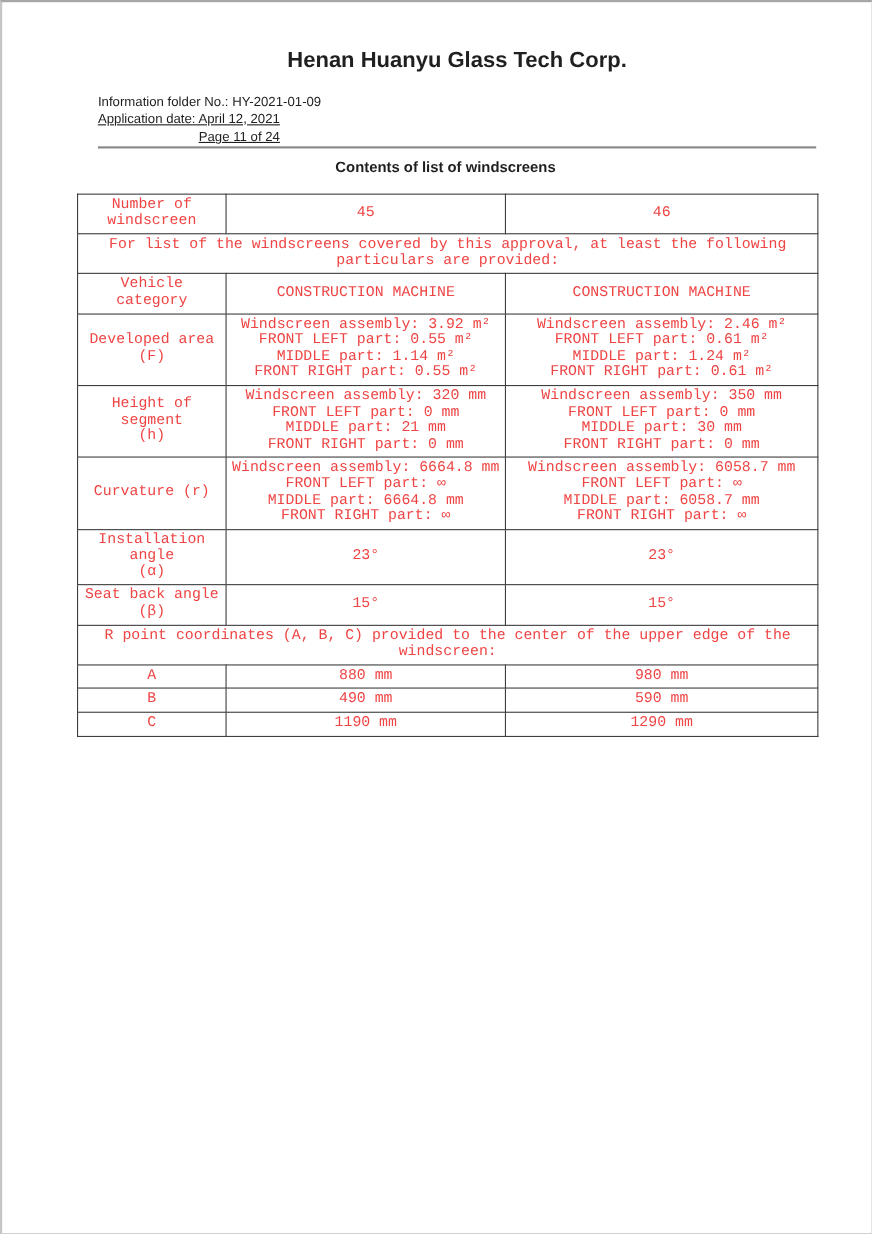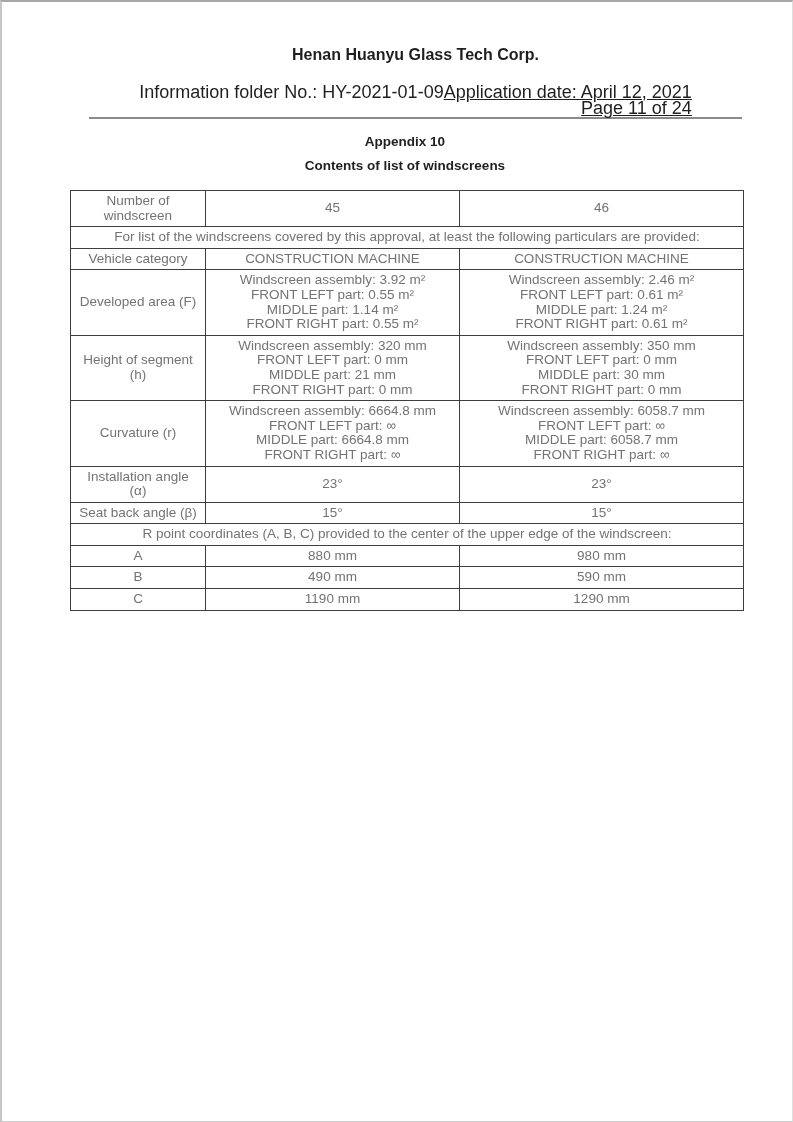--- a/index.html
+++ b/index.html
@@ -17,30 +17,31 @@
     overflow: hidden;
   }
 
   .doc-header {
     margin: 0 50px 0 87px;
     padding-top: 44px;
   }
   .company-title {
     text-align: center;
     font-weight: bold;
-    font-size: 16px;
+    font-size: 20px;
     line-height: 18px;
   }
   .meta-row {
     display: flex;
     justify-content: center;
     align-items: flex-start;
     margin-top: 20px;
-    font-size: 18px;
+    font-size: 12px;
     line-height: 16px;
+    flex-direction: column;
   }
   .meta-right { text-align: right; text-decoration: underline; }
   .header-rule {
     border-bottom: 2px solid #8a8a8a;
     margin-top: 1px;
   }
 
   .section-headings {
     margin: 0 52px 0 68px;
     text-align: center;
@@ -58,22 +59,23 @@
   }
   table.ws-table td {
     border: 1px solid #3e3e3e;
     font-size: 13.5px;
     line-height: 14.6px;
     text-align: center;
     vertical-align: middle;
     padding: 3px 4px;
     white-space: pre-line;
     font-weight: normal;
-    color: #737373;
+    color: #ef4444;
     overflow: hidden;
+    font-family: Liberation Mono, monospace;
   }
   td.multiline { padding: 2px 4px; }
   td.note-cell {
     text-align: left;
     padding: 3px 4px 3px 6px;
     white-space: nowrap;
   }
   td.rpoint-cell {
     text-align: center;
     padding: 4px 4px;
@@ -89,21 +91,20 @@
     <div>Information folder No.: HY-2021-01-09</div>
     <div class="meta-right">
       <div>Application date: April 12, 2021</div>
       <div>Page 11 of 24</div>
     </div>
   </div>
   <div class="header-rule"></div>
 </div>
 
 <div class="section-headings">
-  <div class="appendix-title">Appendix 10</div>
   <div class="section-subtitle">Contents of list of windscreens</div>
 </div>
 
 <table class="ws-table">
   <colgroup>
     <col style="width:135px">
     <col style="width:254px">
     <col style="width:284px">
   </colgroup>
   <tbody>

